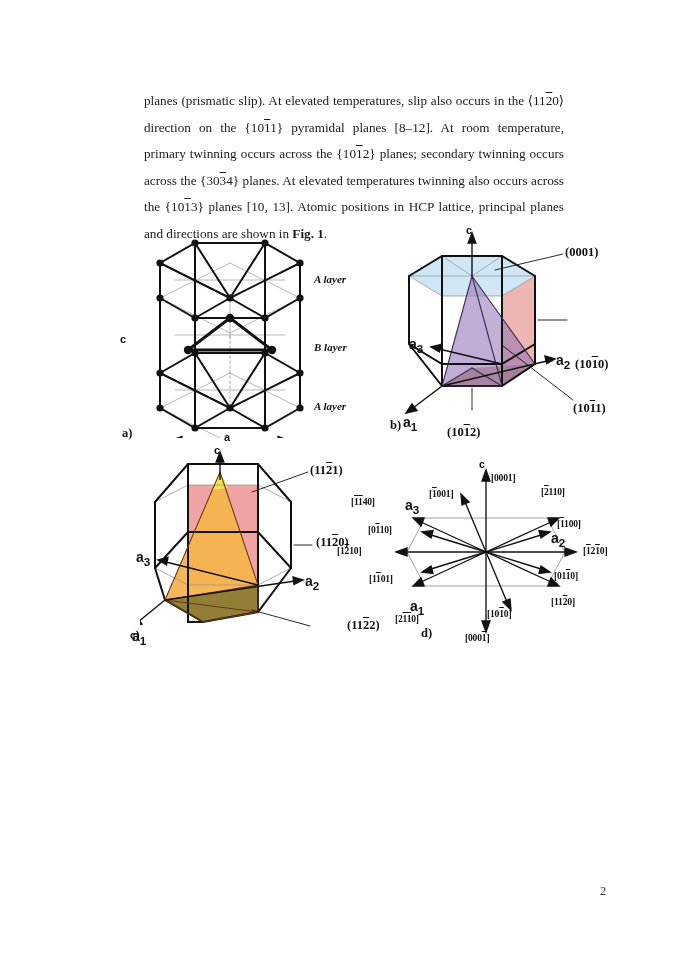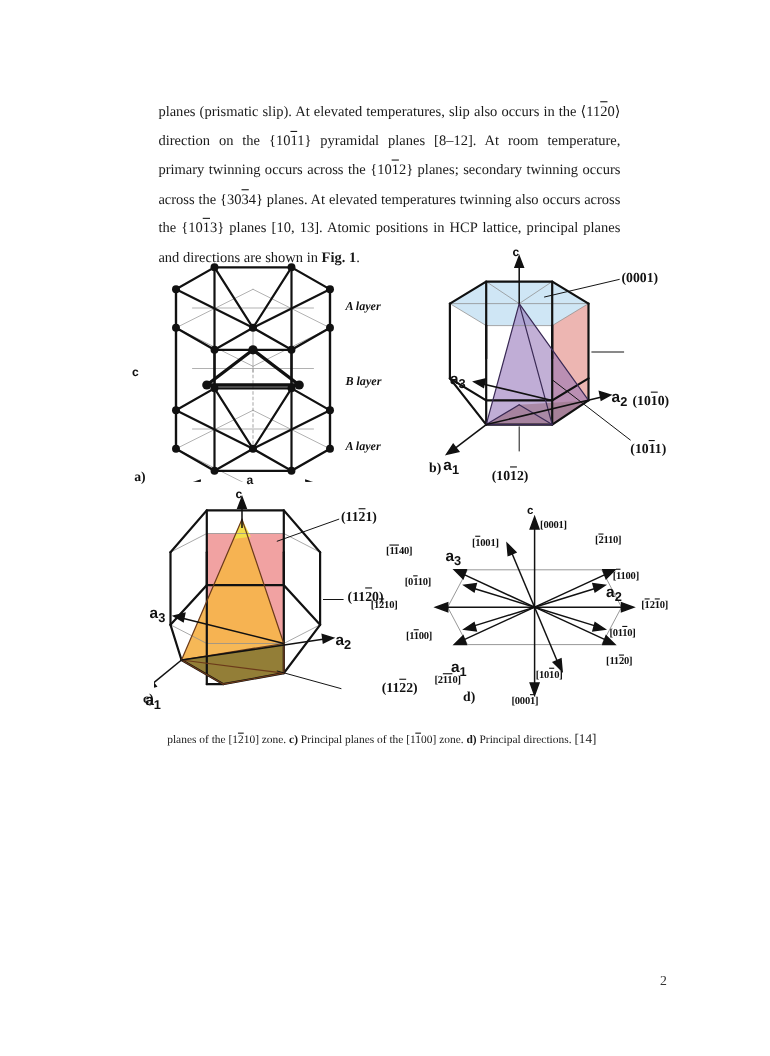--- a/index.html
+++ b/index.html
@@ -398,27 +398,26 @@
       <span class="dlabel" style="left:74px;top:32px;"><span>[</span><span class="ovl">1</span><span>001]</span></span>
       <span class="dlabel" style="left:132px;top:152px;"><span>[10</span><span class="ovl">1</span><span>0]</span></span>
       <span class="dlabel" style="left:186px;top:30px;"><span>[</span><span class="ovl">2</span><span>110]</span></span>
       <span class="dlabel" style="left:40px;top:157px;"><span>[2</span><span class="ovl">11</span><span>0]</span></span>
       <span class="dlabel" style="left:-4px;top:40px;"><span>[</span><span class="ovl">11</span><span>40]</span></span>
       <span class="dlabel" style="left:196px;top:140px;"><span>[11</span><span class="ovl">2</span><span>0]</span></span>
       <span class="dlabel" style="left:13px;top:68px;"><span>[0</span><span class="ovl">1</span><span>10]</span></span>
       <span class="dlabel" style="left:199px;top:114px;"><span>[01</span><span class="ovl">1</span><span>0]</span></span>
       <span class="dlabel" style="left:-18px;top:89px;"><span>[1</span><span class="ovl">2</span><span>10]</span></span>
       <span class="dlabel" style="left:228px;top:89px;"><span>[</span><span class="ovl">1</span><span>2</span><span class="ovl">1</span><span>0]</span></span>
-      <span class="dlabel" style="left:14px;top:117px;"><span>[1</span><span class="ovl">1</span><span>00]</span></span>
+      <span class="dlabel" style="left:14px;top:117px;"><span>[1</span><span class="ovl">1</span><span>01]</span></span>
       <span class="dlabel" style="left:202px;top:62px;"><span>[</span><span class="ovl">1</span><span>100]</span></span>
 
       <span class="panel-label" style="left:66px;top:170px;">d)</span>
     </div>
 
   </div>
 
   <div class="caption">
-    <span class="ln2"><span>planes of the [1</span><span class="ovl">2</span><span>10] zone. </span><b>c)</b><span> Principal planes of the [1</span><span class="ovl">1</span><span>00] zone. </span><b>d)</b><span> Principal directions. </span><span style="font-size:12px;">[14]</span></span>
   </div>
 
   <div class="pagenum">2</div>
 
 </div>
 
 </body></html>

